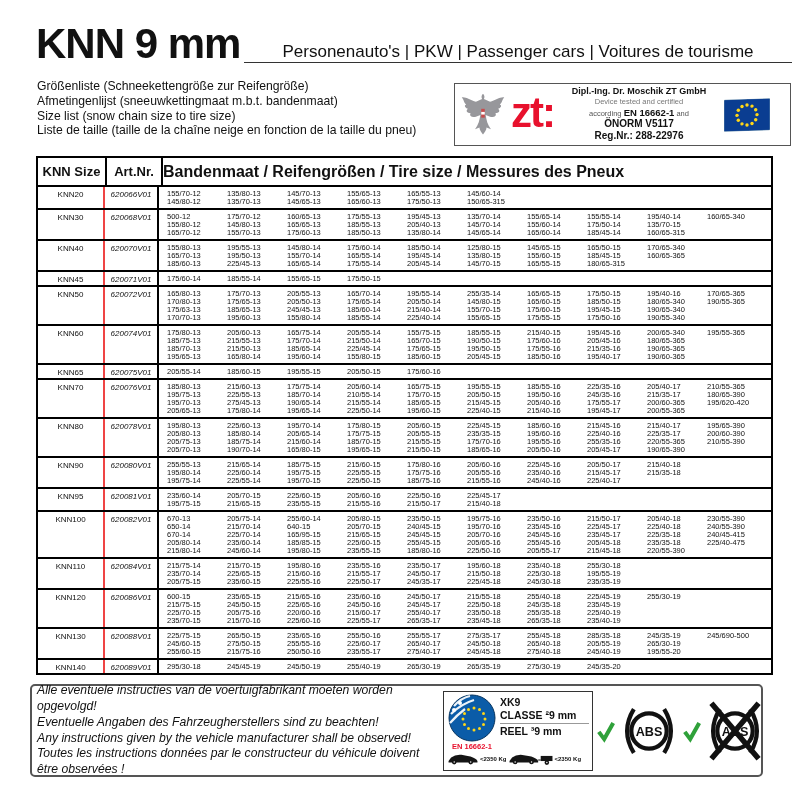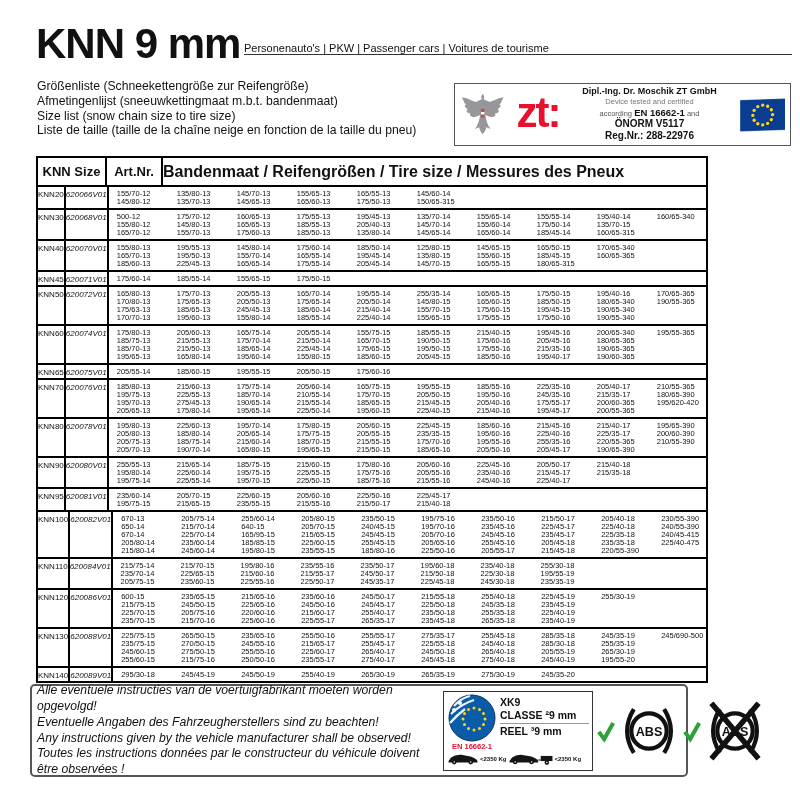--- a/index.html
+++ b/index.html
@@ -1,48 +1,48 @@
 <!DOCTYPE html>
 <html><head>
 <meta charset="utf-8">
 <style>
   html,body{margin:0;padding:0;background:#fff;}
   body{width:800px;height:800px;position:relative;font-family:"Liberation Sans",sans-serif;color:#111;}
   .page{position:absolute;inset:0;background:#fff;overflow:hidden;}
 
   .title{position:absolute;left:36px;top:20px;font-size:42px;font-weight:700;letter-spacing:-1px;}
-  .subtitle{position:absolute;left:244px;top:42px;width:548px;font-size:11px;
+  .subtitle{position:absolute;left:244px;top:42px;width:548px;text-align:center;font-size:17px;
             border-bottom:1.5px solid #333;padding-bottom:0;}
   .descs{position:absolute;left:37px;top:79px;font-size:12.2px;line-height:14.8px;white-space:nowrap;}
 
   .certbox{position:absolute;left:454px;top:83px;width:337px;height:63px;border:1.5px solid #555;
-           display:flex;align-items:center;padding:1px 5px;box-sizing:border-box;gap:11px;background:#fff;}
+           display:flex;align-items:center;padding:1px 5px;box-sizing:border-box;gap:5px;background:#fff;}
   .ztlogo{font-size:42px;font-weight:700;color:#e8112d;line-height:0.9;letter-spacing:-2px;margin-top:-4px;}
   .certtext{width:160px;text-align:center;line-height:1.22;}
   .certtext .c1{font-weight:700;font-size:9px;}
   .certtext .c2{font-size:7.5px;color:#777;}
   .certtext .c3{font-size:7.5px;color:#555;}
   .certtext .c3 b{font-size:9.5px;color:#111;}
   .certtext .c4{font-weight:700;font-size:10px;}
   .certtext .c5{font-weight:700;font-size:10px;}
 
-  .sizetable{position:absolute;left:36px;top:156px;width:672px;border:2px solid #000;box-sizing:border-box;background:#fff;}
+  .sizetable{position:absolute;left:36px;top:156px;width:737px;border:2px solid #000;box-sizing:border-box;background:#fff;}
   .thead{display:flex;align-items:center;height:27px;border-bottom:2px solid #000;}
   .th-knn{width:67px;border-right:2px solid #000;text-align:center;font-weight:700;font-size:13px;align-self:stretch;display:flex;align-items:center;justify-content:center;}
   .th-art{width:54px;border-right:2px solid #000;text-align:center;font-weight:700;font-size:13px;align-self:stretch;display:flex;align-items:center;justify-content:center;}
   .th-tires{flex:1;font-weight:700;font-size:16px;padding-left:0;}
   .trow{display:flex;border-bottom:2px solid #000;}
   .trow:last-child{border-bottom:none;}
-  .tc-knn{width:67px;border-right:2px solid #000000;text-align:center;font-size:8px;padding-top:2.5px;box-sizing:border-box;}
+  .tc-knn{width:67px;border-right:2px solid #ef4444;text-align:center;font-size:8px;padding-top:2.5px;box-sizing:border-box;}
   .tc-art{width:54px;border-right:2px solid #000;text-align:center;font-size:8px;padding-top:2.5px;box-sizing:border-box;font-style:italic;}
   .tc-tires{flex:1;padding:2.5px 0 2.5px 8px;}
   .tline{display:flex;height:8px;}
   .tcell{width:60px;font-size:7.5px;line-height:8px;white-space:nowrap;overflow:visible;}
 
-  .footer{position:absolute;left:30px;top:684px;width:658px;height:93px;border:2px solid #555;border-radius:5px;
+  .footer{position:absolute;left:30px;top:684px;width:733px;height:93px;border:2px solid #555;border-radius:5px;
           box-sizing:border-box;display:flex;align-items:center;padding:0 5px;gap:4px;background:#fff;}
   .notes{width:402px;flex:0 0 402px;font-style:italic;font-size:12.2px;line-height:15.9px;}
   .badge{position:relative;width:150px;height:80px;flex:0 0 150px;border:1.5px solid #333;box-sizing:border-box;background:#fff;}
   .badge-logo{position:absolute;left:1px;top:1px;}
   .badge-text{position:absolute;left:56px;top:4px;right:3px;font-weight:700;font-size:10.5px;line-height:13px;}
   .bd-div{border-top:1px solid #999;margin:1px 0;}
   .cars{position:absolute;left:3px;bottom:2px;right:1px;height:17px;display:flex;align-items:center;gap:1px;}
   .wlabel{font-size:6px;font-weight:700;white-space:nowrap;}
   .absgroup{flex:1;display:flex;align-items:center;justify-content:space-evenly;gap:2px;}
 </style>
@@ -709,32 +709,20 @@
               <span class="tcell">225/75-15</span>
               <span class="tcell">265/50-15</span>
               <span class="tcell">235/65-16</span>
               <span class="tcell">255/50-16</span>
               <span class="tcell">255/55-17</span>
               <span class="tcell">275/35-17</span>
               <span class="tcell">255/45-18</span>
               <span class="tcell">285/35-18</span>
               <span class="tcell">245/35-19</span>
               <span class="tcell">245/690-500</span>
-            </div>
-            <div class="tline">
-              <span class="tcell">235/75-15</span>
-              <span class="tcell">270/50-15</span>
-              <span class="tcell">245/55-16</span>
-              <span class="tcell">215/65-17</span>
-              <span class="tcell">255/45-17</span>
-              <span class="tcell">225/55-18</span>
-              <span class="tcell">245/40-18</span>
-              <span class="tcell">285/30-18</span>
-              <span class="tcell">255/35-19</span>
-              <span class="tcell"></span>
             </div>
             <div class="tline">
               <span class="tcell">245/60-15</span>
               <span class="tcell">275/50-15</span>
               <span class="tcell">255/55-16</span>
               <span class="tcell">225/60-17</span>
               <span class="tcell">265/40-17</span>
               <span class="tcell">245/50-18</span>
               <span class="tcell">265/40-18</span>
               <span class="tcell">205/55-19</span>

